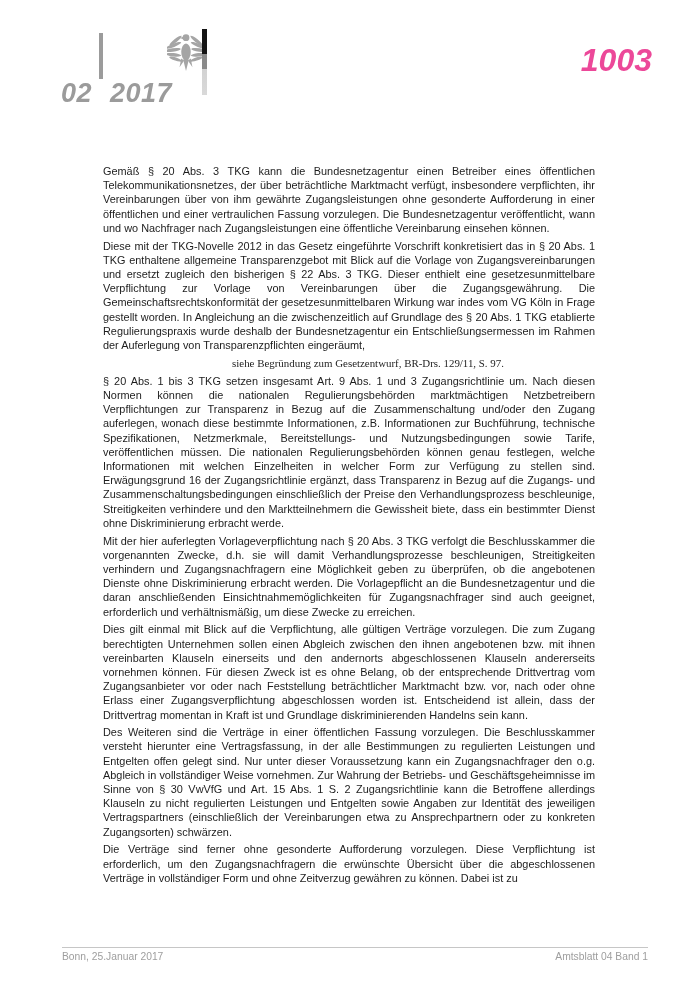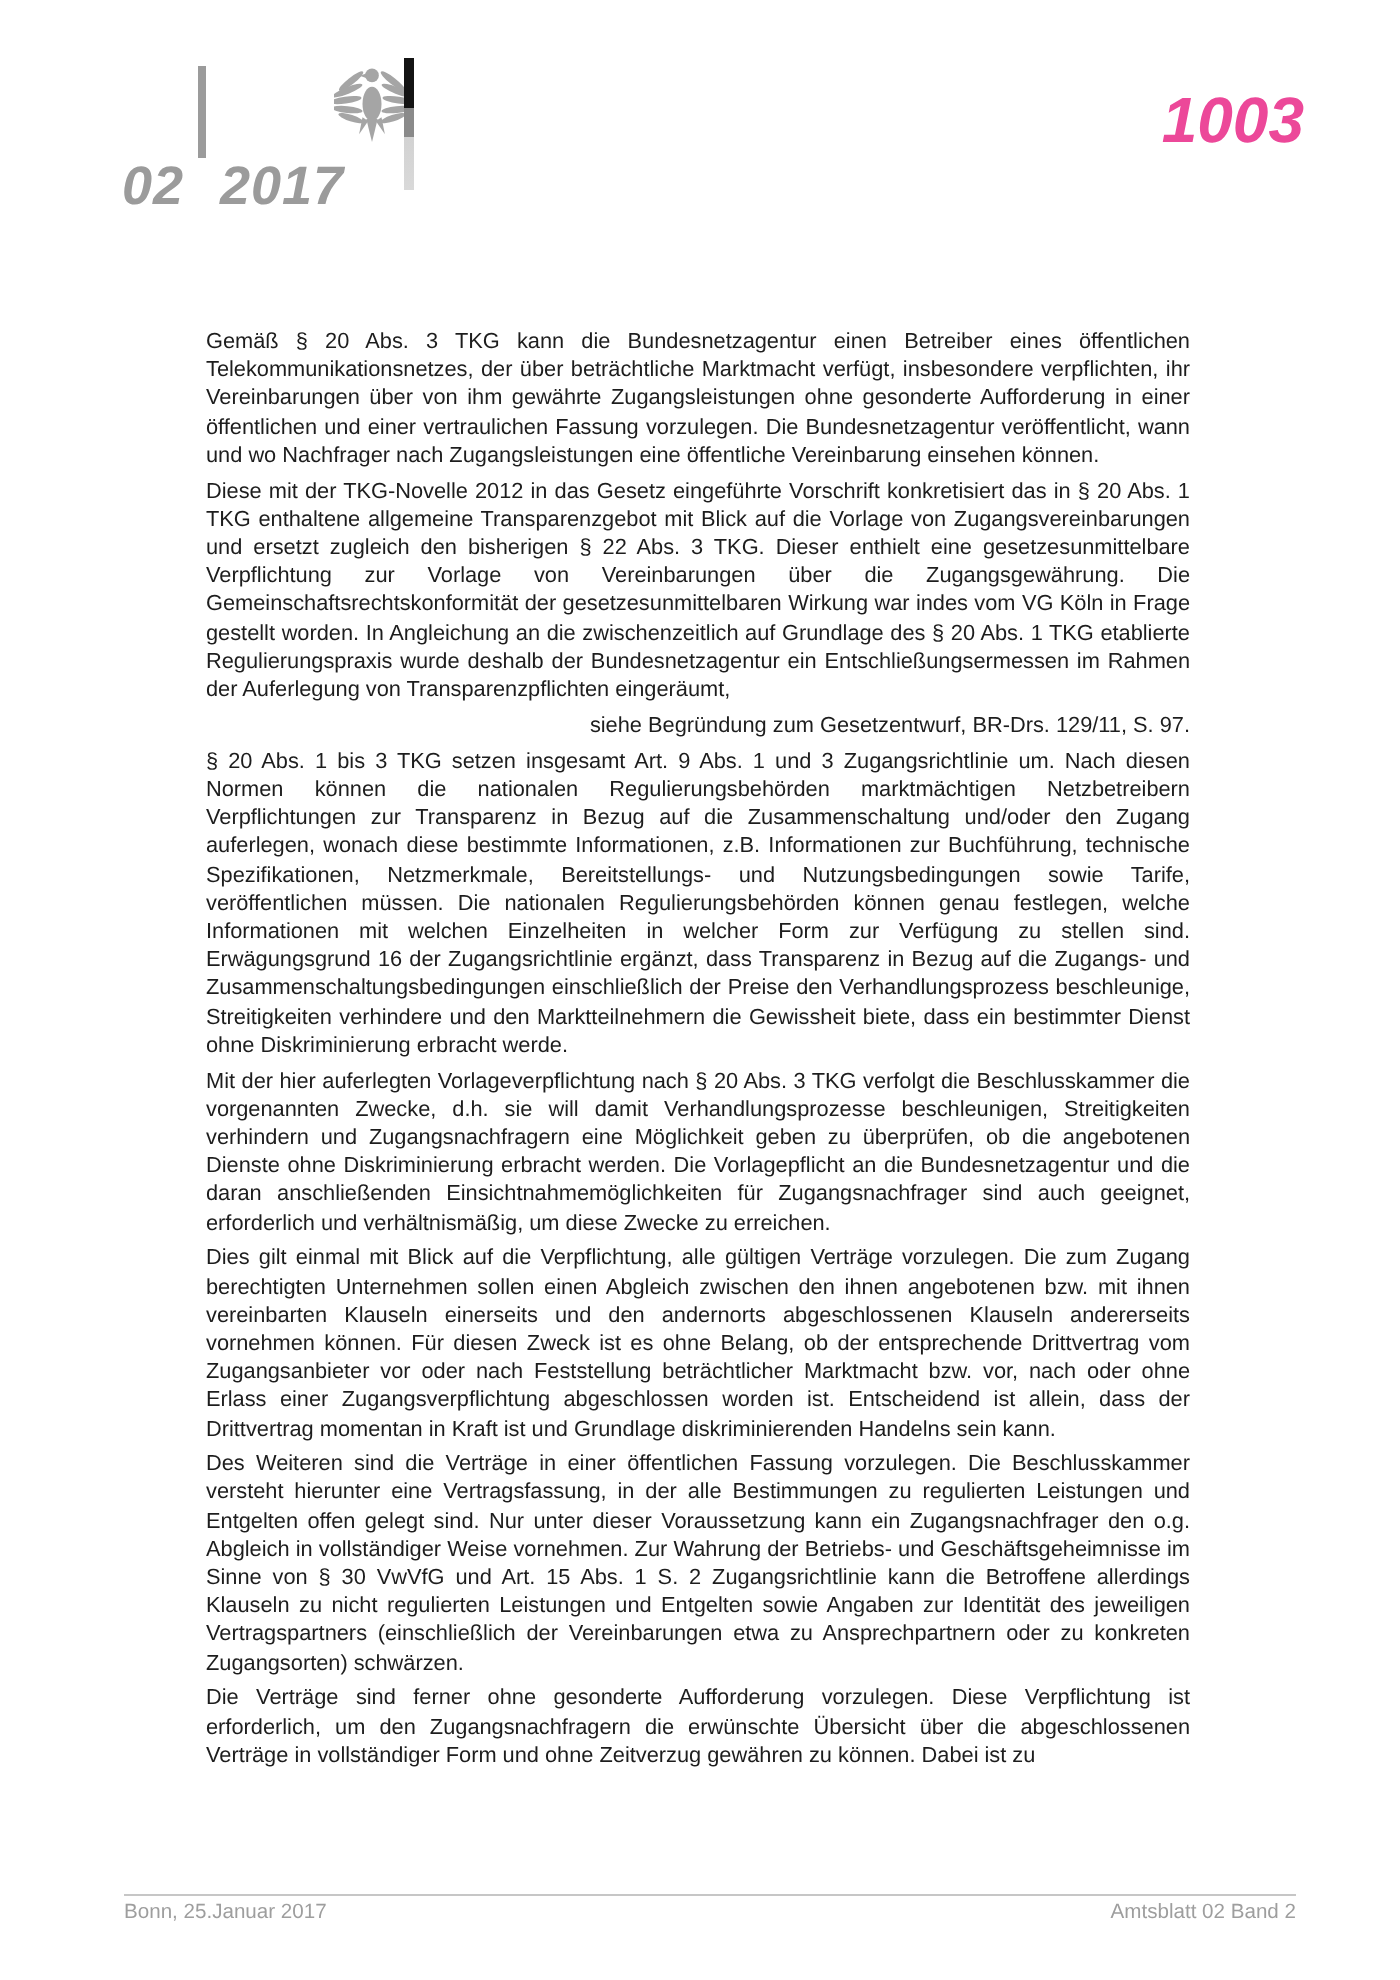--- a/index.html
+++ b/index.html
@@ -89,22 +89,23 @@
     width: 492px;
     font-size: 10.9px;
     line-height: 14.2px;
     text-align: justify;
     -webkit-hyphens: manual;
     hyphens: manual;
   }
   .body p { margin: 0 0 3.5px 0; }
   .body p.citation {
     padding-left: 38px;
-    text-align: right;
+    text-align: center;
     margin: 0 0 4px 0;
+    font-family: Liberation Serif, serif;
   }
 
   
   .footer-rule {
     position: absolute;
     left: 62px; top: 947px;
     width: 586px; height: 1px;
     background: #c6c6c6;
   }
   .footer-row {
@@ -165,16 +166,16 @@
     <p>§ 20 Abs. 1 bis 3 TKG setzen insgesamt Art. 9 Abs. 1 und 3 Zugangsrichtlinie um. Nach die­sen Normen können die nationalen Regulierungsbehörden marktmächtigen Netzbetreibern Verpflichtungen zur Transparenz in Bezug auf die Zusammenschaltung und/oder den Zu­gang auferlegen, wonach diese bestimmte Informationen, z.B. Informationen zur Buchfüh­rung, technische Spezifikationen, Netzmerkmale, Bereitstellungs- und Nutzungsbedingungen sowie Tarife, veröffentlichen müssen. Die nationalen Regulierungsbehörden können genau festlegen, welche Informationen mit welchen Einzelheiten in welcher Form zur Verfügung zu stellen sind. Erwägungsgrund 16 der Zugangsrichtlinie ergänzt, dass Transparenz in Bezug auf die Zugangs- und Zusammenschaltungsbedingungen einschließlich der Preise den Ver­handlungsprozess beschleunige, Streitigkeiten verhindere und den Marktteilnehmern die Gewissheit biete, dass ein bestimmter Dienst ohne Diskriminierung erbracht werde.</p>
     <p>Mit der hier auferlegten Vorlageverpflichtung nach § 20 Abs. 3 TKG verfolgt die Beschluss­kammer die vorgenannten Zwecke, d.h. sie will damit Verhandlungsprozesse beschleunigen, Streitigkeiten verhindern und Zugangsnachfragern eine Möglichkeit geben zu überprüfen, ob die angebotenen Dienste ohne Diskriminierung erbracht werden. Die Vorlagepflicht an die Bundesnetzagentur und die daran anschließenden Einsichtnahmemöglichkeiten für Zu­gangsnachfrager sind auch geeignet, erforderlich und verhältnismäßig, um diese Zwecke zu erreichen.</p>
     <p>Dies gilt einmal mit Blick auf die Verpflichtung, alle gültigen Verträge vorzulegen. Die zum Zugang berechtigten Unternehmen sollen einen Abgleich zwischen den ihnen angebotenen bzw. mit ihnen vereinbarten Klauseln einerseits und den andernorts abgeschlossenen Klau­seln andererseits vornehmen können. Für diesen Zweck ist es ohne Belang, ob der entspre­chende Drittvertrag vom Zugangsanbieter vor oder nach Feststellung beträchtlicher Markt­macht bzw. vor, nach oder ohne Erlass einer Zugangsverpflichtung abgeschlossen worden ist. Entscheidend ist allein, dass der Drittvertrag momentan in Kraft ist und Grundlage diskri­minierenden Handelns sein kann.</p>
     <p>Des Weiteren sind die Verträge in einer öffentlichen Fassung vorzulegen. Die Beschluss­kammer versteht hierunter eine Vertragsfassung, in der alle Bestimmungen zu regulierten Leistungen und Entgelten offen gelegt sind. Nur unter dieser Voraussetzung kann ein Zu­gangsnachfrager den o.g. Abgleich in vollständiger Weise vornehmen. Zur Wahrung der Be­triebs- und Geschäftsgeheimnisse im Sinne von § 30 VwVfG und Art. 15 Abs. 1 S. 2 Zu­gangsrichtlinie kann die Betroffene allerdings Klauseln zu nicht regulierten Leistungen und Entgelten sowie Angaben zur Identität des jeweiligen Vertragspartners (einschließlich der Vereinbarungen etwa zu Ansprechpartnern oder zu konkreten Zugangsorten) schwärzen.</p>
     <p>Die Verträge sind ferner ohne gesonderte Aufforderung vorzulegen. Diese Verpflichtung ist erforderlich, um den Zugangsnachfragern die erwünschte Übersicht über die abgeschlosse­nen Verträge in vollständiger Form und ohne Zeitverzug gewähren zu können. Dabei ist zu</p>
   </main>
 
   <div class="footer-rule"></div>
   <div class="footer-row">
     <span>Bonn, 25.Januar 2017</span>
-    <span>Amtsblatt 02 Band 2</span>
+    <span>Amtsblatt 04 Band 1</span>
   </div>
 
 </div>
 
 </body></html>

